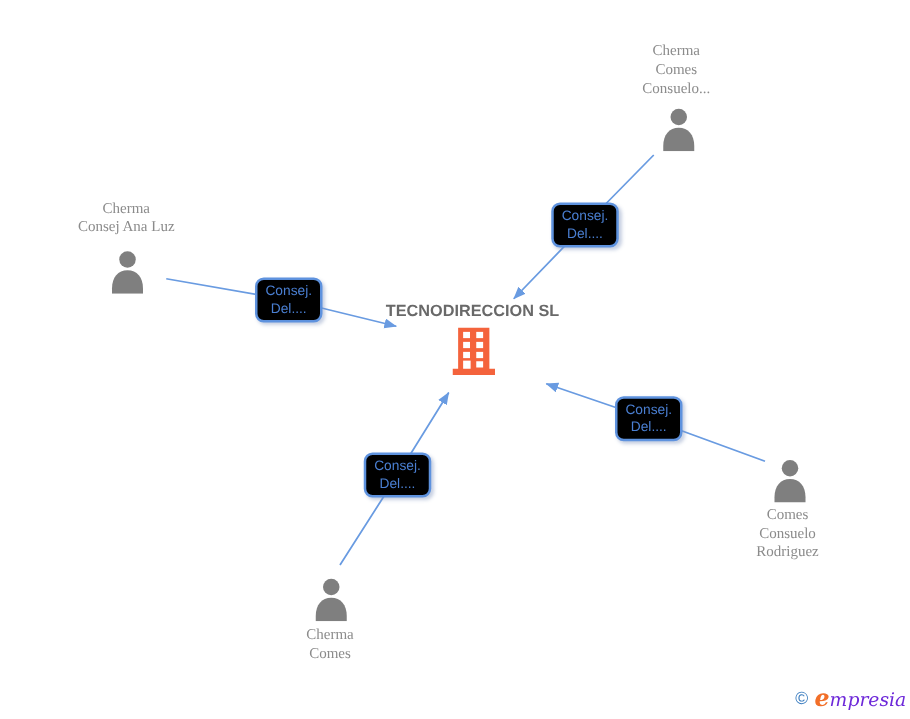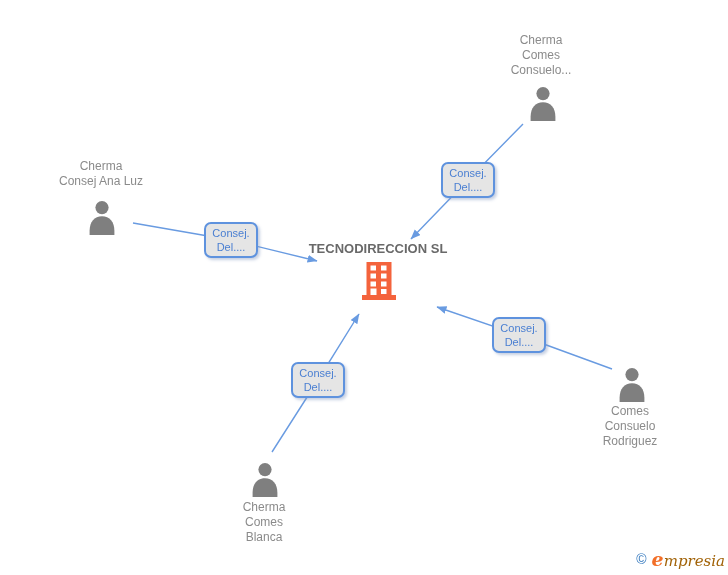--- a/index.html
+++ b/index.html
@@ -28,20 +28,21 @@
   }
   .person-node svg { display: block; }
   .person-icon-fill { fill: #7F7F7F; }
   .person-name {
     position: absolute;
     width: 140px;
     text-align: center;
     font-size: 12px;
     line-height: 15px;
     color: #8B8B8B;
+    font-family: Liberation Serif, serif;
   }
   .company-title {
     position: absolute;
     left: 288px; top: 241px;
     width: 180px;
     text-align: center;
     font-size: 13px;
     font-weight: bold;
     color: #696969;
   }
@@ -50,21 +51,21 @@
     left: 362px; top: 262px;
     width: 34px; height: 38px;
     cursor: pointer;
   }
   .building-fill { fill: #F4633C; }
   .window-fill { fill: #ffffff; }
   .edge-label {
     position: absolute;
     width: 54px; height: 36px;
     box-sizing: border-box;
-    background: #e5e5e5;
+    background: #000000;
     border: 2px solid #5E92DE;
     border-radius: 7px;
     box-shadow: 2px 2px 3px rgba(130,150,190,0.45);
     font-size: 11px;
     line-height: 14px;
     padding-top: 2px;
     text-align: center;
     color: #4A7FD2;
     cursor: pointer;
   }
@@ -81,21 +82,21 @@
     margin-right: 5px;
   }
   .logo .e-letter {
     color: #F26F28;
     font-family: "DejaVu Serif", serif;
     font-style: italic;
     font-size: 19px;
     font-weight: bold;
   }
   .logo .rest {
-    color: #a16207;
+    color: #6d28d9;
     font-family: "DejaVu Serif", serif;
     font-style: italic;
     font-size: 15px;
   }
 </style>
 </head>
 <body>
 
 <div class="canvas">
 
@@ -152,21 +153,20 @@
 
   <div class="person-node" style="left:247px; top:461px;">
     <svg viewBox="0 0 36 36" width="36" height="36">
       <circle class="person-icon-fill" cx="18" cy="8.6" r="6.6"></circle>
       <path class="person-icon-fill" d="M5.6,36 L5.6,31.8 C5.6,22.8 10.4,17.2 18,17.2 C25.6,17.2 30.4,22.8 30.4,31.8 L30.4,36 Z"></path>
     </svg>
   </div>
   <div class="person-name" style="left:194px; top:500px;">
     <div>Cherma</div>
     <div>Comes</div>
-    <div>Blanca</div>
   </div>
 
   <div class="person-node" style="left:614px; top:366px;">
     <svg viewBox="0 0 36 36" width="36" height="36">
       <circle class="person-icon-fill" cx="18" cy="8.6" r="6.6"></circle>
       <path class="person-icon-fill" d="M5.6,36 L5.6,31.8 C5.6,22.8 10.4,17.2 18,17.2 C25.6,17.2 30.4,22.8 30.4,31.8 L30.4,36 Z"></path>
     </svg>
   </div>
   <div class="person-name" style="left:560px; top:404px;">
     <div>Comes</div>

